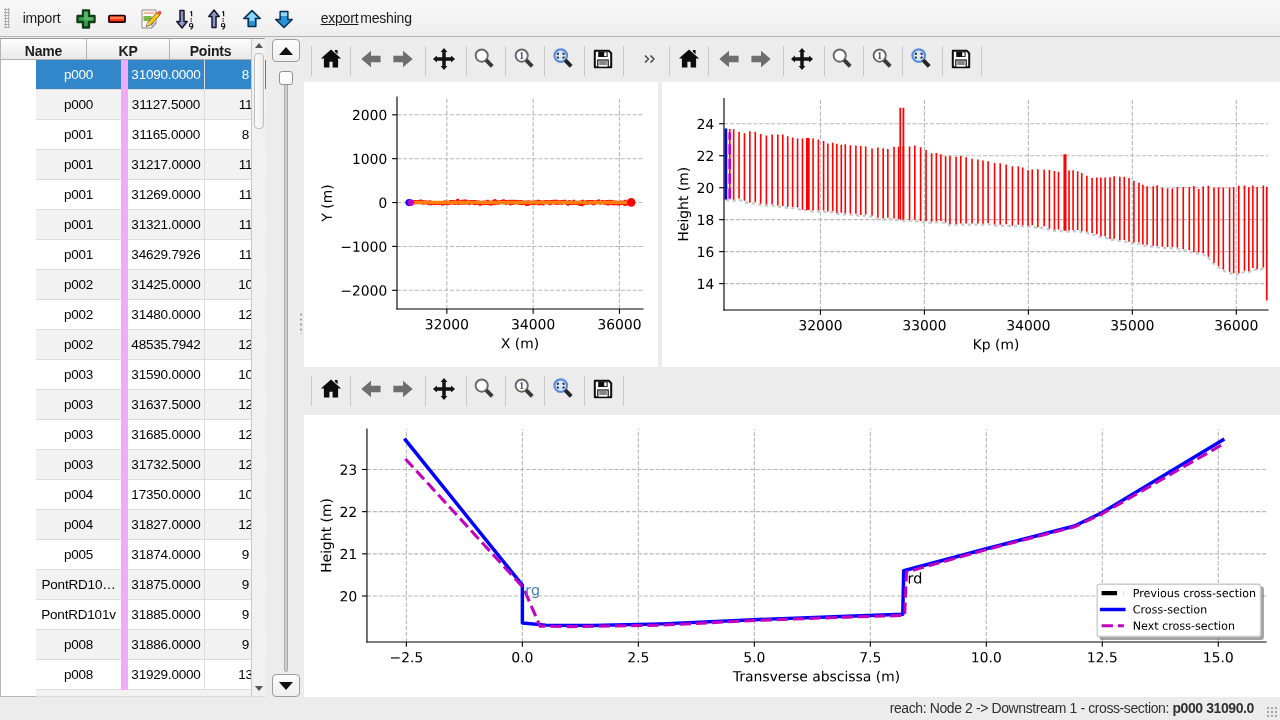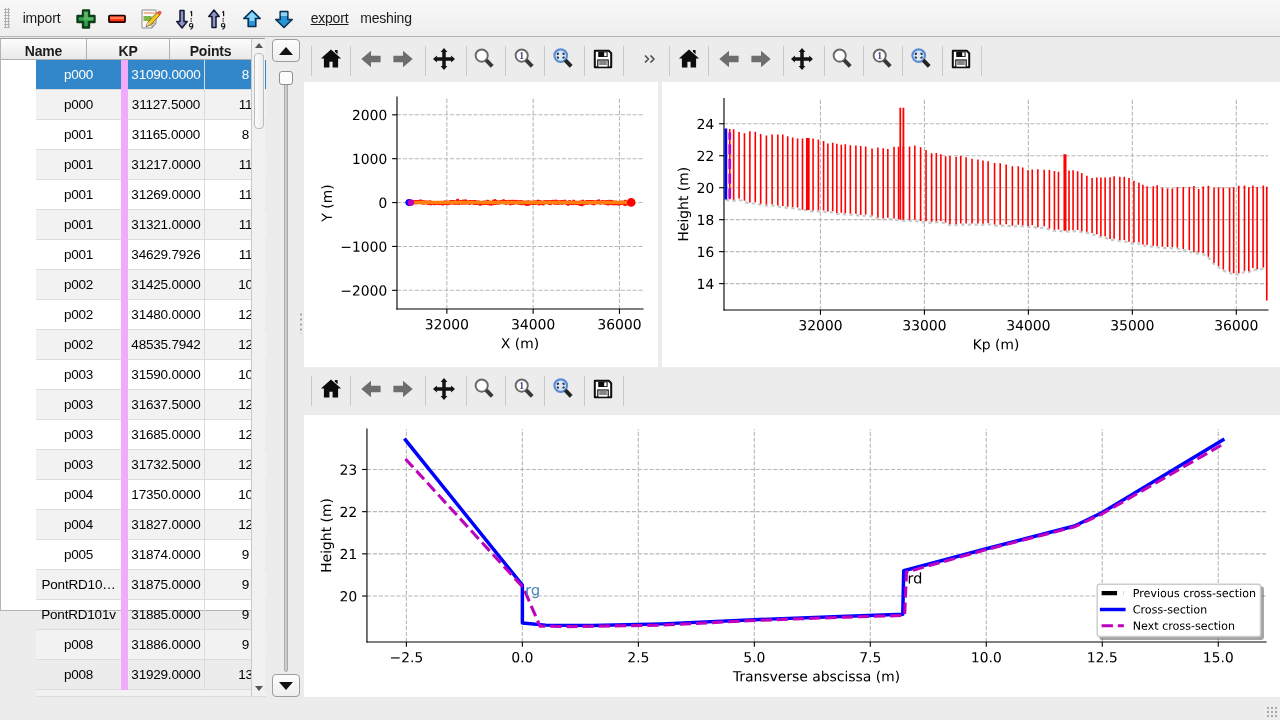--- a/index.html
+++ b/index.html
@@ -7,21 +7,21 @@
 #app { position:relative; width:1280px; height:720px; }
 
 #topbar { position:absolute; left:0; top:0; width:1280px; height:37px;
   background:linear-gradient(#f8f8f8,#eeeeee); border-bottom:1px solid #b4b4b4; }
 .tbtxt { position:absolute; top:0; height:36px; line-height:36px; font-size:14px; letter-spacing:-0.2px; color:#1a1a1a; text-align:center; }
 .handle { position:absolute; left:4px; top:8px; width:6px; height:20px;
   background-image:radial-gradient(circle, #b0b0b0 1px, transparent 1.2px);
   background-size:3px 3px; }
 .ticon { position:absolute; top:7px; width:24px; height:24px; }
 
-#table { position:absolute; left:0; top:38px; width:265px; height:573px; background:#fff; border:1px solid #b4b4b4; border-top:1px solid #9a9a9a; }
+#table { position:absolute; left:0; top:38px; width:265px; height:659px; background:#fff; border:1px solid #b4b4b4; border-top:1px solid #9a9a9a; }
 #thead { position:absolute; left:0; top:0; width:250px; height:21px;
   background:linear-gradient(#fdfdfd,#e9e9e9); border-bottom:1px solid #b0b0b0; }
 .th { position:absolute; top:0; height:20px; line-height:24px; font-weight:bold; font-size:14px; letter-spacing:-0.2px; color:#1c1c1c; text-align:center; }
 .th + .th { border-left:1px solid #b0b0b0; }
 #tbody { position:absolute; left:0; top:21px; width:250px; height:637px;margin-left:35px; }
 .tr { position:absolute; left:0; width:250px; height:30px; }
 .tr.odd { background:#f2f2f2; }
 .tr.sel { background:#3187c9; }
 .td { position:absolute; top:0; height:30px; line-height:30px; font-size:13.5px; letter-spacing:-0.2px; color:#000; text-align:center; }
 .tr.sel .td { color:#fff; }
@@ -97,21 +97,21 @@
 
     <svg class="ticon" style="left:240px;" viewBox="0 0 24 24">
       <path d="M12 3.5L3.8 11.5H8.2V19.5H15.8V11.5H20.2Z" fill="#2795d8" stroke="#0c3150" stroke-width="1.6" stroke-linejoin="round"></path>
       <path d="M12 5L6.5 10.6h3.2v3.5h4.6v-3.5h3.2z" fill="#8fd6f4"></path>
     </svg>
 
     <svg class="ticon" style="left:272px;" viewBox="0 0 24 24">
       <path d="M12 20.5L3.8 12.5H8.2V4.5H15.8V12.5H20.2Z" fill="#2795d8" stroke="#0c3150" stroke-width="1.6" stroke-linejoin="round"></path>
       <path d="M8.8 5.6h6.4v3.5h-6.4z" fill="#8fd6f4"></path>
     </svg>
-    <div class="tbtxt" style="left:302px;width:55px;text-decoration:underline;">export</div>
+    <div class="tbtxt" style="left:312px;width:55px;text-decoration:underline;">export</div>
     <div class="tbtxt" style="left:352px;width:68px;">meshing</div>
   </div>
 
   <div id="table">
     <div id="thead">
       <div class="th" style="left:0;width:85px;">Name</div>
       <div class="th" style="left:85px;width:83px;">KP</div>
       <div class="th" style="left:168px;width:82px;">Points</div>
     </div>
     <div id="tbody">
@@ -4770,15 +4770,16 @@
    <rect x="45.32544" y="10.070784" width="647.345664" height="153.376416"></rect>
   </clipPath>
  </defs>
 </svg>
 </div>
   </div>
 
   <div style="position:absolute;left:299px;top:312px;width:4px;height:22px;background-image:radial-gradient(circle,#9f9f9f 1px,transparent 1.2px);background-size:4px 5px;"></div>
 
   <div id="statusbar">
+    <div id="status-text">reach: Node 2 -&gt; Downstream 1 - cross-section: <b>p000 31090.0</b></div>
     <div id="grip"></div>
   </div>
 </div>
 
 </body></html>

